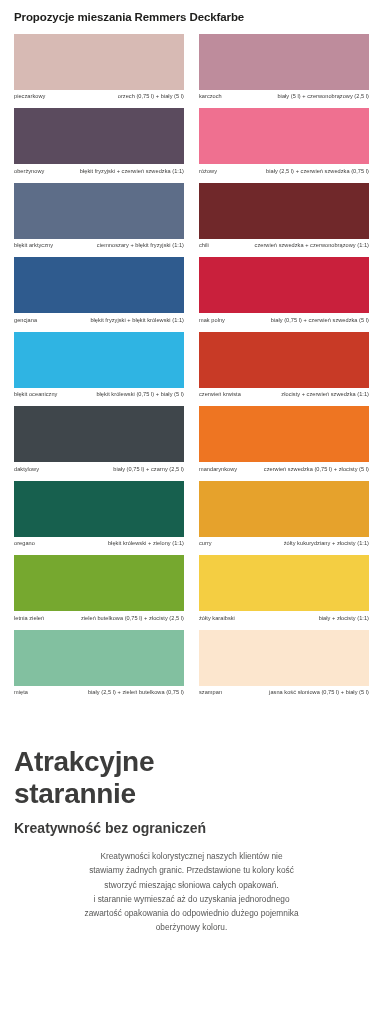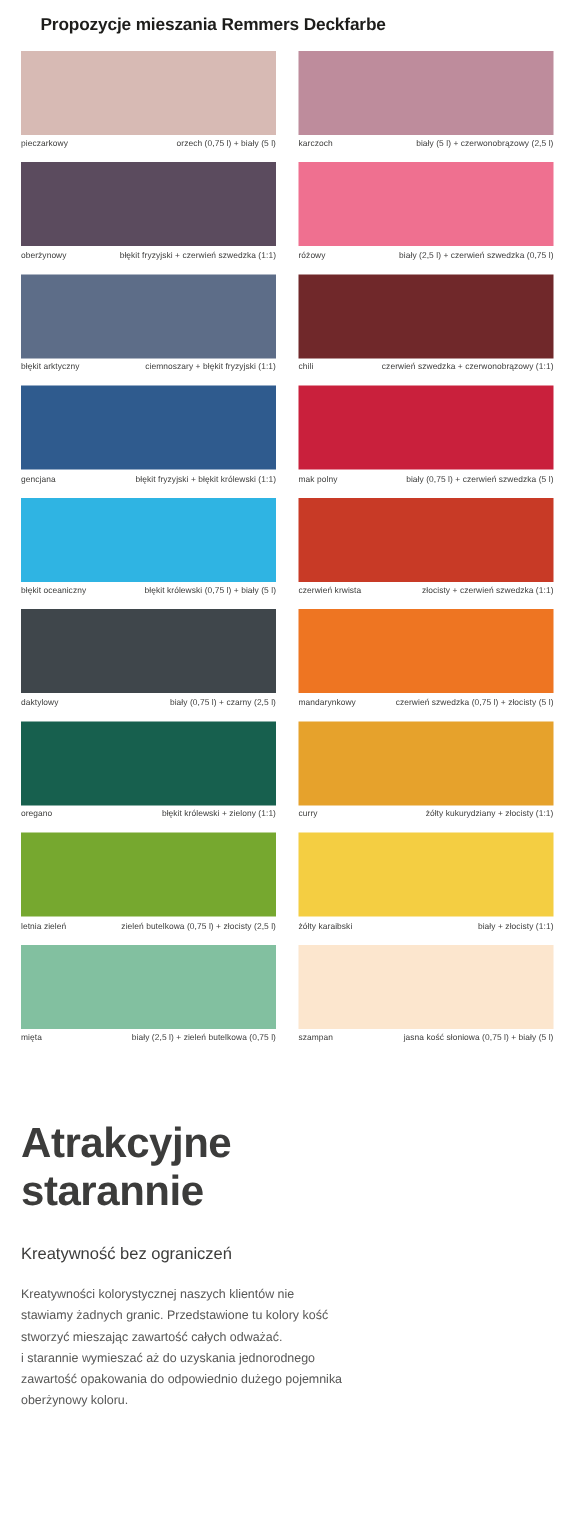--- a/index.html
+++ b/index.html
@@ -21,21 +21,20 @@
   }
 
   
   .page-title {
     font-size: 11.5px;
     font-weight: bold;
     color: #1d1d1b;
     letter-spacing: -0.1px;
     padding: 11px 0 0 14px;
     line-height: 1.2;
-    margin-left: 13px;
   }
 
   
   .swatch-grid {
     margin-top: 9px;
     padding: 0 14px;
     display: grid;
     grid-template-columns: 1fr 1fr;
     column-gap: 15px;
     row-gap: 0px;
@@ -83,32 +82,33 @@
   .promo-headline {
     font-size: 28px;
     font-weight: 700;
     line-height: 1.12;
     color: #3c3c3b;
     letter-spacing: -0.3px;
     margin-top: 36px;
   }
 
   .promo-subhead {
-    font-size: 11px;
-    font-weight: 400;
-    color: #3c3c3b;
-    margin-top: 21px;
+    font-size: 14px;
+    font-weight: 700;
+    color: #3c3c3b;
+    margin-top: 11px;
     letter-spacing: 0px;
   }
 
   .promo-body {
     margin-top: 13px;
     font-size: 8.3px;
     line-height: 1.72;
     color: #575756;
+    text-align: center;
   }
 
   .promo-body p { margin: 0; }
 </style>
 </head>
 <body>
 
 <div class="page">
 
   <h1 class="page-title">Propozycje mieszania Remmers Deckfarbe</h1>
@@ -244,20 +244,20 @@
 
   <div class="promo">
     <div class="promo-headline">
       <div>Atrakcyjne</div>
       <div>starannie</div>
     </div>
     <div class="promo-subhead">Kreatywność bez ograniczeń</div>
     <div class="promo-body">
       <p>Kreatywności kolorystycznej naszych klientów nie</p>
       <p>stawiamy żadnych granic. Przedstawione tu kolory kość</p>
-      <p>stworzyć mieszając zawartość całych odważać.</p>
+      <p>stworzyć mieszając słoniowa całych opakowań.</p>
       <p>i starannie wymieszać aż do uzyskania jednorodnego</p>
       <p>zawartość opakowania do odpowiednio dużego pojemnika</p>
       <p>oberżynowy koloru.</p>
     </div>
   </div>
 
 </div>
 
 </body></html>

